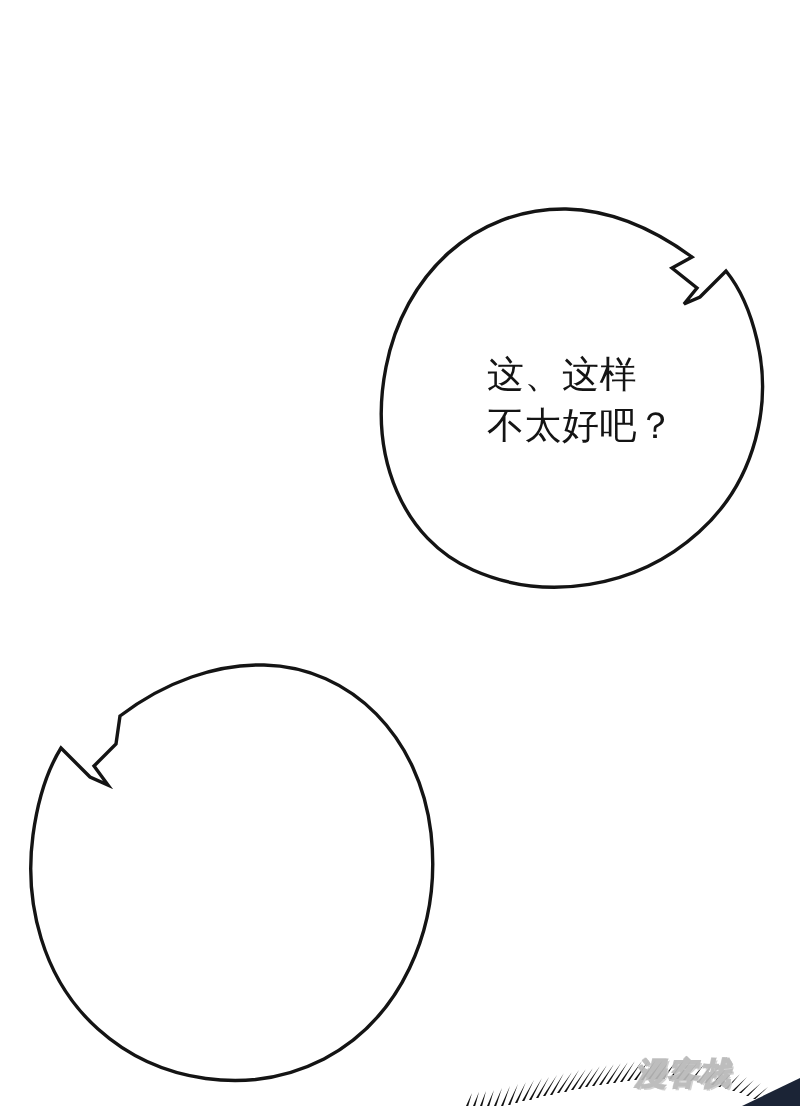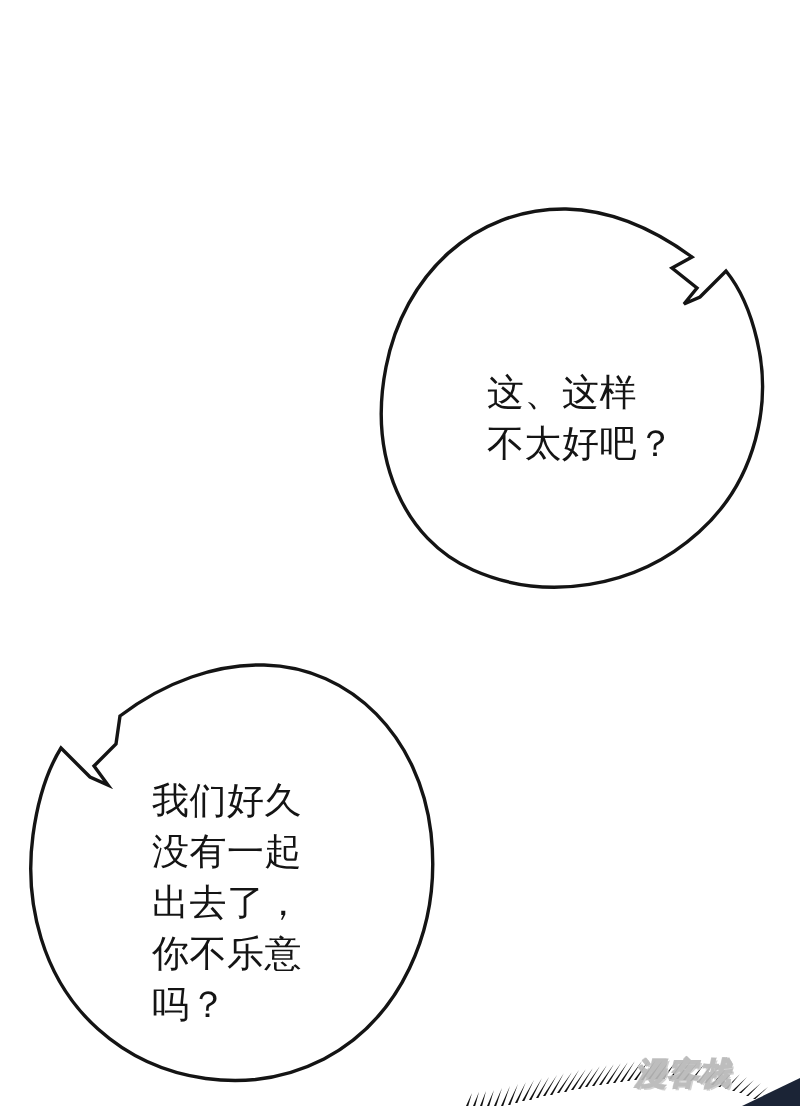--- a/index.html
+++ b/index.html
@@ -20,21 +20,20 @@
     width:800px; height:1106px;
     pointer-events:none;
   }
   .bubble-text {
     position:absolute;
     color:#141414;
     font-family:"Liberation Sans", "DejaVu Sans", sans-serif;
     font-weight:400;
     white-space:pre;
     letter-spacing:0.5px;
-    margin-top:18px;
   }
   #bubble1-text {
     left:487px;
     top:349px;
     font-size:37px;
     line-height:51px;
     text-align:left;
   }
   #bubble2-text {
     left:152px;
@@ -165,21 +164,16 @@
         <polygon points="781,1106 783.3,1106 796,1103"></polygon>
       </g>
 
       <path d="M 800,1078 L 800,1106 L 742,1106 Z" fill="#1b2436"></path>
     </g>
   </svg>
 
   <div id="bubble1-text" class="bubble-text">这、这样
 不太好吧？</div>
 
-  <div id="bubble2-text" class="bubble-text">我们好久
-没有一起
-出去了，
-你不乐意
-吗？</div>
 
   <div id="watermark">漫客栈</div>
 
 </div>
 
 </body></html>

